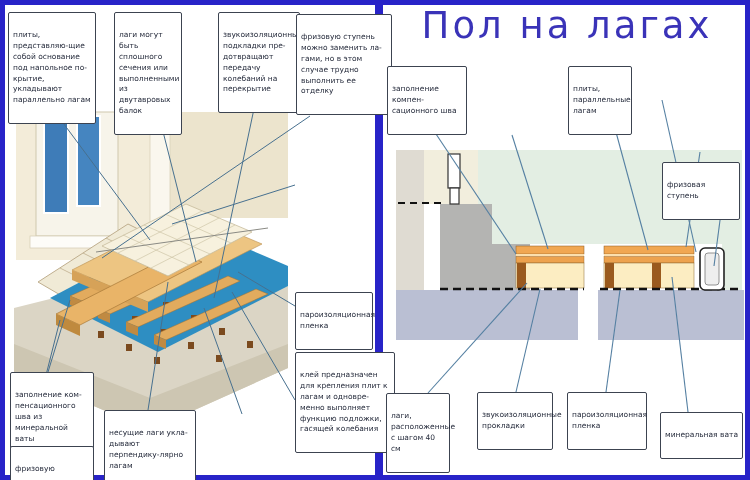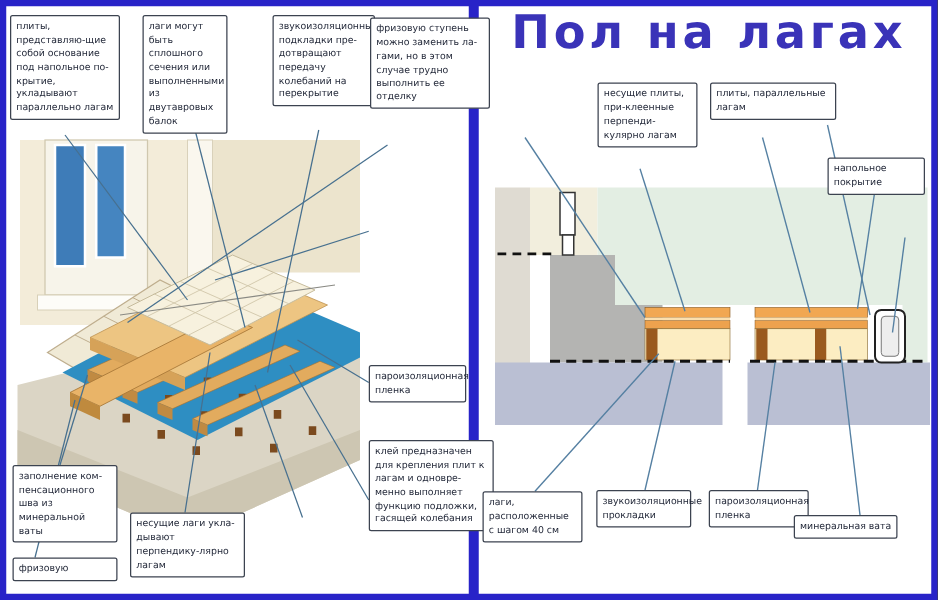--- a/index.html
+++ b/index.html
@@ -8,26 +8,26 @@
     background:#2823c8;
     font-family:"DejaVu Sans",sans-serif;
   }
   .panel{position:absolute;top:5px;height:470px;background:#ffffff;z-index:0;}
   .panel-left{left:5px;width:370px;}
   .panel-right{left:383px;width:362px;}
   .diagram-svg{position:absolute;left:0;top:0;z-index:1;pointer-events:none;}
   .callout{
     position:absolute;z-index:2;background:#ffffff;
     border:1px solid #3c4350;border-radius:2px;
-    padding:3px 4px;font-size:7.5px;line-height:1.45;color:#1e2435;
+    padding:17px 4px;font-size:7.5px;line-height:1.45;color:#1e2435;
     box-sizing:border-box;
   }
   .main-title{
     position:absolute;z-index:2;left:393px;top:4px;width:348px;
-    text-align:center;font-size:37px;font-weight:bold;letter-spacing:3px;
+    text-align:center;font-size:37px;font-weight:normal;letter-spacing:3px;
     color:#3a33b8;white-space:nowrap;
   }
 </style>
 </head>
 <body>
 
 <div class="page">
 
   <div class="panel panel-left"></div>
   <div class="panel panel-right"></div>
@@ -184,23 +184,23 @@
   <div class="callout" style="left:218px;top:12px;width:82px">звукоизоляционные подкладки пре-дотвращают передачу колебаний на перекрытие</div>
   <div class="callout" style="left:296px;top:14px;width:96px">фризовую ступень можно заменить ла-гами, но в этом случае трудно выполнить ее отделку</div>
 
   <div class="callout" style="left:295px;top:292px;width:78px">пароизоляционная пленка</div>
   <div class="callout" style="left:295px;top:352px;width:100px">клей предназначен для крепления плит к лагам и одновре-менно выполняет функцию подложки, гасящей колебания</div>
 
   <div class="callout" style="left:10px;top:372px;width:84px">заполнение ком-пенсационного шва из минеральной ваты</div>
   <div class="callout" style="left:10px;top:446px;width:84px">фризовую</div>
   <div class="callout" style="left:104px;top:410px;width:92px">несущие лаги укла-дывают перпендику-лярно лагам</div>
 
-  <div class="callout" style="left:478px;top:66px;width:80px">несущие плиты, при-клеенные перпенди-кулярно лагам</div>
-  <div class="callout" style="left:568px;top:66px;width:101px">плиты, параллельные лагам</div>
-
-  <div class="callout" style="left:662px;top:126px;width:78px">напольное покрытие</div>
-
-  <div class="callout" style="left:386px;top:393px;width:80px">лаги, расположенные с шагом 40 см</div>
+  <div class="callout" style="left:387px;top:66px;width:80px">заполнение компен-сационного шва</div>
+  <div class="callout" style="left:568px;top:66px;width:64px">плиты, параллельные лагам</div>
+
+  <div class="callout" style="left:662px;top:162px;width:78px">фризовая ступень</div>
+
+  <div class="callout" style="left:386px;top:393px;width:64px">лаги, расположенные с шагом 40 см</div>
   <div class="callout" style="left:477px;top:392px;width:76px">звукоизоляционные прокладки</div>
   <div class="callout" style="left:567px;top:392px;width:80px">пароизоляционная пленка</div>
-  <div class="callout" style="left:635px;top:412px;width:83px">минеральная вата</div>
+  <div class="callout" style="left:660px;top:412px;width:83px">минеральная вата</div>
 
 </div>
 
 </body></html>

